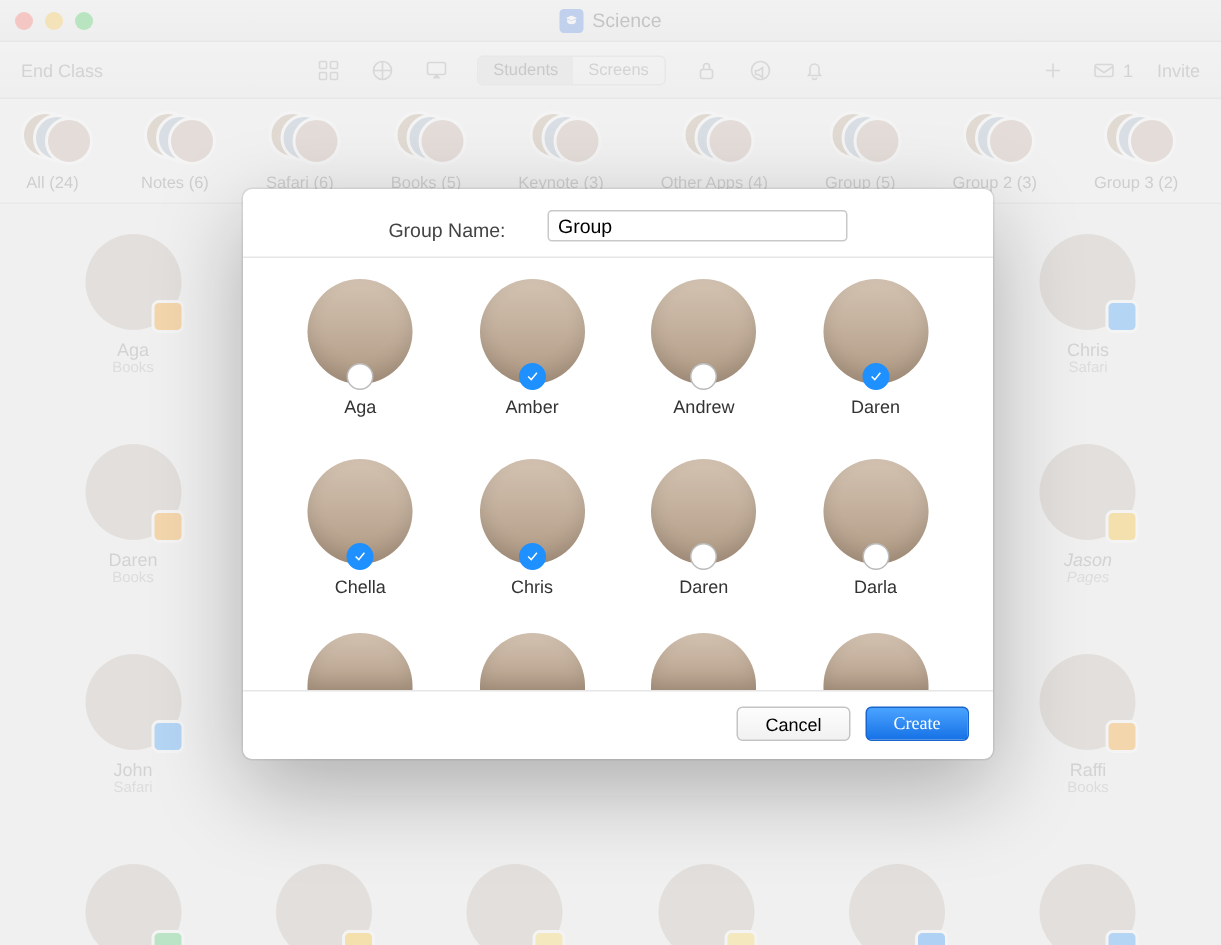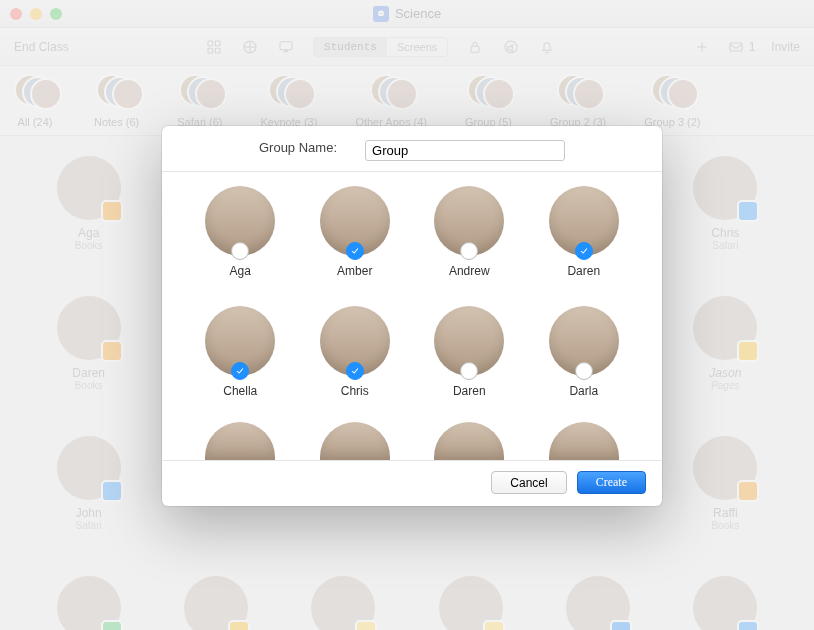--- a/index.html
+++ b/index.html
@@ -12,21 +12,21 @@
   .titlecenter{position:absolute; left:0; right:0; display:flex; align-items:center; justify-content:center; gap:6px; font-size:13px; color:#555; pointer-events:none;}
   .ticon{width:16px;height:16px;background:#4a7de0;border-radius:3px;display:flex;align-items:center;justify-content:center;}
   .ticon svg{width:10px;height:10px;fill:#fff;}
   
   .toolbar{height:38px; background:linear-gradient(#f8f8f8,#ececec); border-bottom:1px solid #cfcfcf; display:flex; align-items:center; padding:0 14px; font-size:12px; color:#888;justify-content:center;}
   .toolbar .left{flex:0 0 auto;}
   .toolbar .mid{flex:1; display:flex; justify-content:center; gap:18px; align-items:center;}
   .toolbar .right{flex:0 0 auto; display:flex; gap:16px; align-items:center;}
   .segctl{display:flex; border:1px solid #d2d2d2; border-radius:4px; overflow:hidden;}
   .segctl span{padding:3px 10px; font-size:11px; color:#888;}
-  .segctl span.act{background:#d9d9d9; color:#666;font-family:Liberation Mono, monospace;}
+  .segctl span.act{background:#d9d9d9; color:#666;}
   .tico{width:18px;height:18px; display:flex;align-items:center;justify-content:center; color:#aaa;}
   .tico svg{width:16px;height:16px;fill:none;stroke:#999;stroke-width:1.6;}
   .badge{display:flex;align-items:center;gap:4px;}
   
   .groupsrow{height:70px; display:flex; padding:8px 14px 0; gap:38px; background:#f4f4f4; border-bottom:1px solid #d6d6d6;}
   .grp{display:flex;flex-direction:column;align-items:center; font-size:11px; color:#777;}
   .grp .stack{width:42px;height:42px;position:relative;}
   .grp .stack .c{position:absolute;width:32px;height:32px;border-radius:50%;background:#c9c9c9;border:2px solid #fff;}
   .grp .stack .c1{left:0;top:0;background:#b8a088;}
   .grp .stack .c2{left:8px;top:2px;background:#9bb0c4;}
@@ -35,21 +35,21 @@
   .bgarea{position:absolute; top:136px; left:0; right:0; bottom:0; padding:20px 30px; display:grid; grid-template-columns:repeat(6,1fr); grid-auto-rows:130px; gap:10px; }
   .bgstu{display:flex;flex-direction:column;align-items:center;font-size:12px;color:#888;position:relative;}
   .bgstu .av{width:64px;height:64px;border-radius:50%;background:#c0b4a8; position:relative;}
   .bgstu .appb{position:absolute; bottom:-2px; right:-2px; width:22px;height:22px;border-radius:5px; background:#ffa531; border:2px solid #fff;}
   .bgstu .nm{margin-top:6px;}
   .bgstu .sub{font-size:10px;color:#aaa;}
   
   .dim{position:absolute; inset:0; background:rgba(240,240,240,0.72);}
   
   .modal{position:absolute; left:162px; top:126px; width:500px; height:380px; background:#fff; border-radius:6px; box-shadow:0 20px 60px rgba(0,0,0,.28), 0 0 0 1px rgba(0,0,0,.08); display:flex; flex-direction:column;}
-  .modal .hdr{padding:14px 20px 10px; border-bottom:1px solid #e6e6e6; display:flex; justify-content:center; align-items:flex-start; gap:28px; font-size:13px;}
+  .modal .hdr{padding:14px 20px 10px; border-bottom:1px solid #e6e6e6; display:flex; justify-content:center; align-items:flex-end; gap:28px; font-size:13px;}
   .modal .hdr label{color:#444;}
   .modal .hdr input{width:200px; padding:2px 6px; font-size:13px; border:1px solid #c9c9c9; border-radius:3px; background:#fff;}
   .modal .body{flex:1; overflow:hidden; padding:14px 26px 0;}
   .stugrid{display:grid; grid-template-columns:repeat(4,1fr); grid-auto-rows:112px; gap:8px 10px;}
   .stu{display:flex;flex-direction:column;align-items:center; font-size:12px; color:#333; cursor:pointer;}
   .stu .av{width:70px;height:70px;border-radius:50%; background:linear-gradient(#d4c3b2,#b09a84); position:relative; box-shadow:inset 0 -6px 12px rgba(0,0,0,.12);}
   .stu .chk{position:absolute; bottom:-4px; left:50%; transform:translateX(-50%); width:18px; height:18px; border-radius:50%; background:#fff; border:1.5px solid #bbb; display:flex; align-items:center; justify-content:center;}
   .stu.sel .chk{background:#1e90ff; border-color:#1e90ff;}
   .stu.sel .chk svg{width:10px;height:10px; stroke:#fff; stroke-width:2.5; fill:none;}
   .stu .nm{margin-top:8px;}
@@ -185,20 +185,28 @@
         <div class="c c3"></div>
       </div>
       <span>Safari (6)</span>
     </div>
     <div class="grp">
       <div class="stack">
         <div class="c c1"></div>
         <div class="c c2"></div>
         <div class="c c3"></div>
       </div>
+      <span>Books (5)</span>
+    </div>
+    <div class="grp">
+      <div class="stack">
+        <div class="c c1"></div>
+        <div class="c c2"></div>
+        <div class="c c3"></div>
+      </div>
       <span>Keynote (3)</span>
     </div>
     <div class="grp">
       <div class="stack">
         <div class="c c1"></div>
         <div class="c c2"></div>
         <div class="c c3"></div>
       </div>
       <span>Other Apps (4)</span>
     </div>

